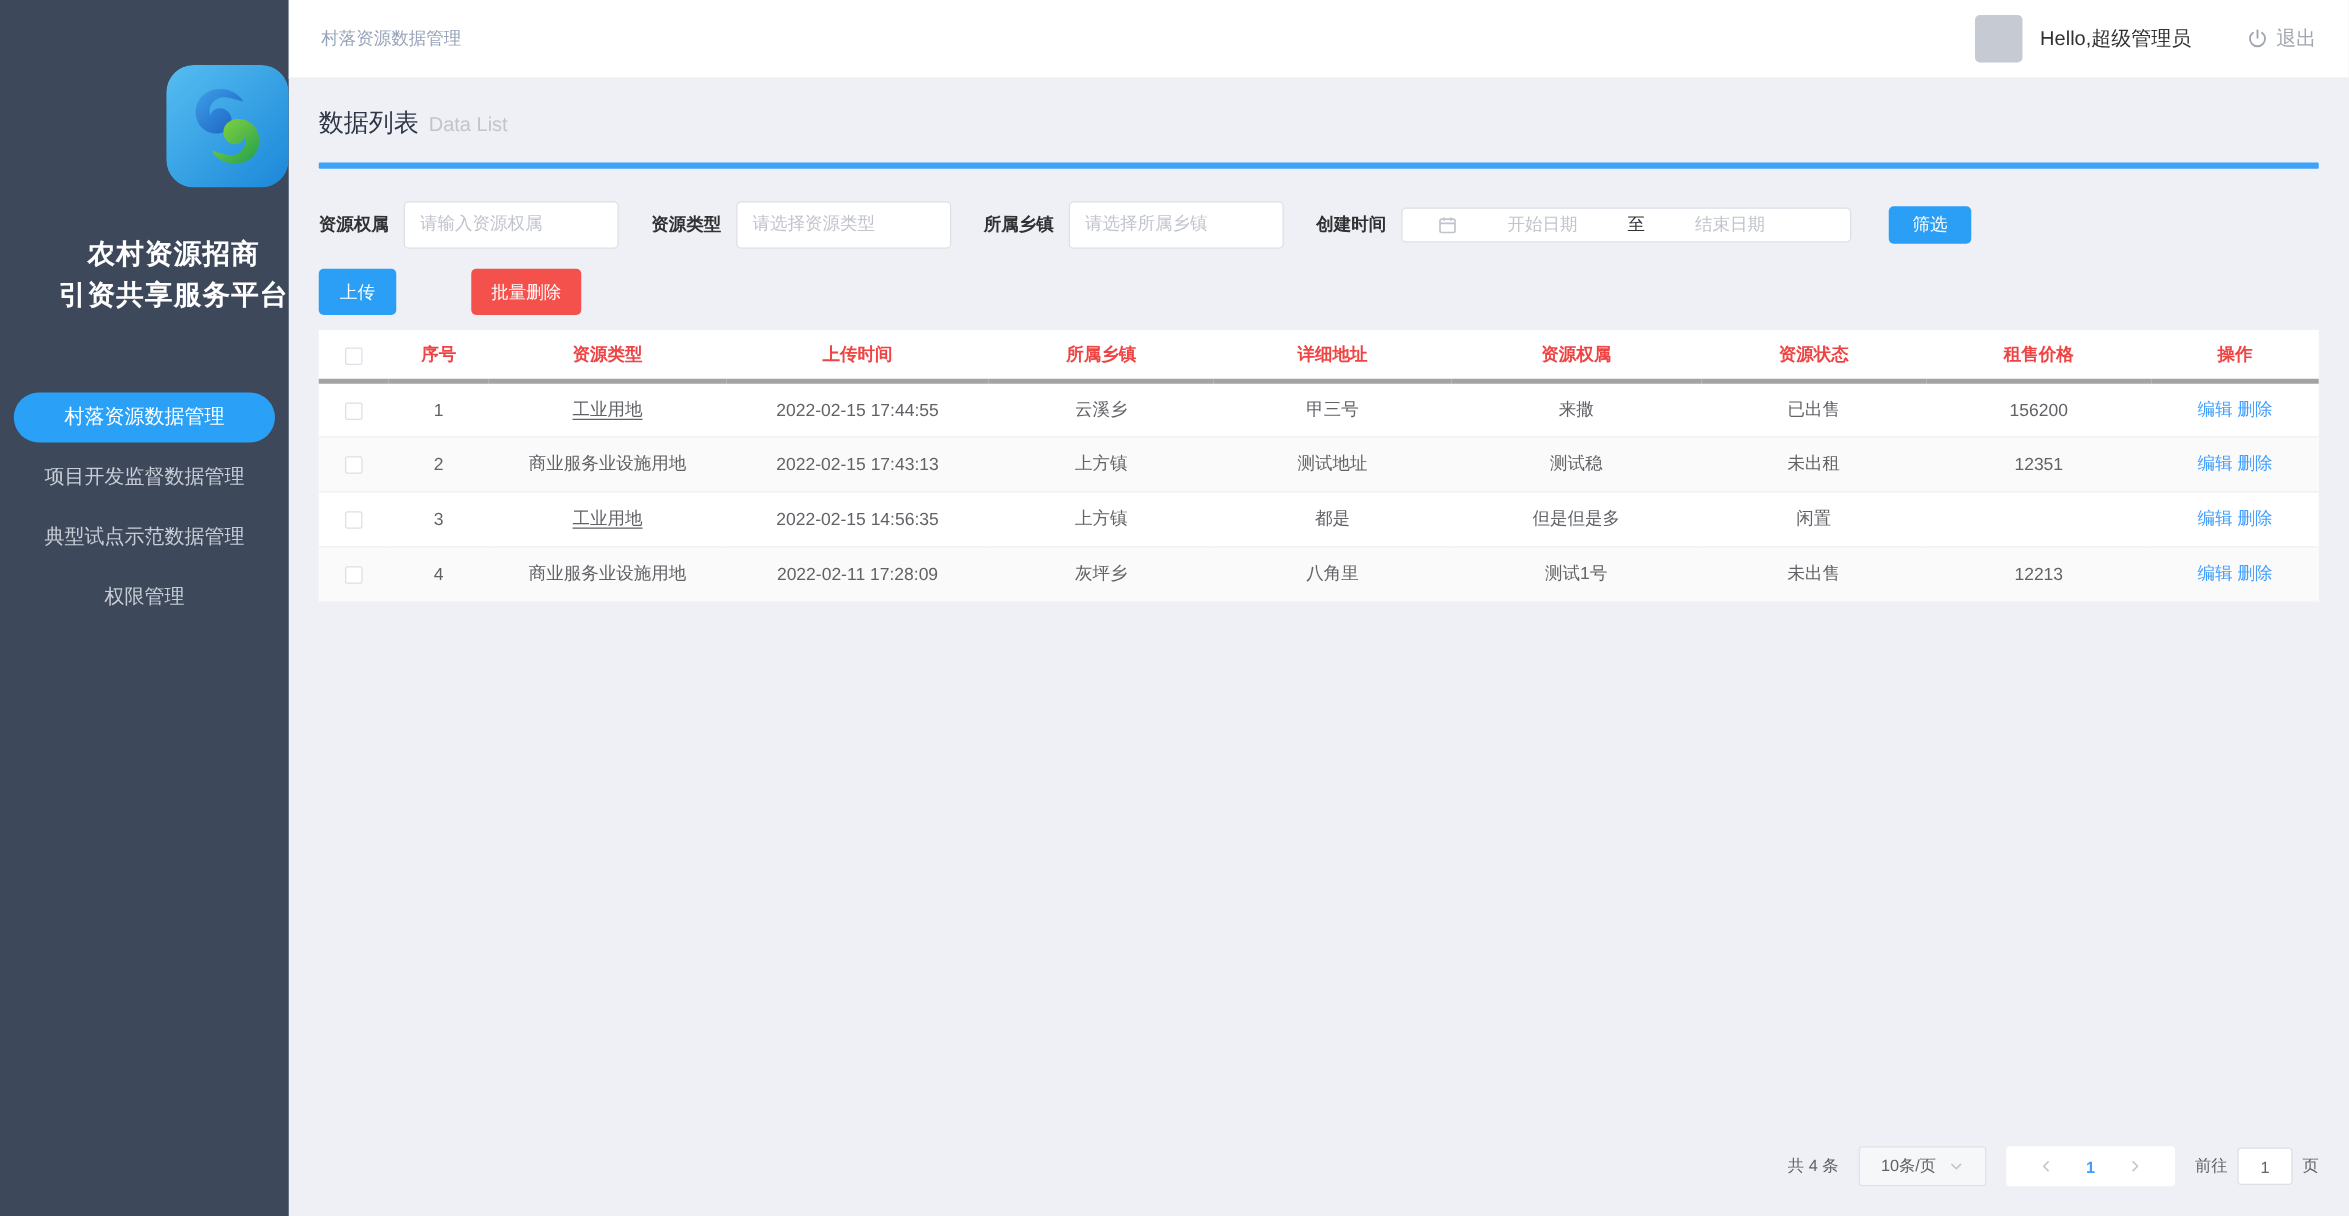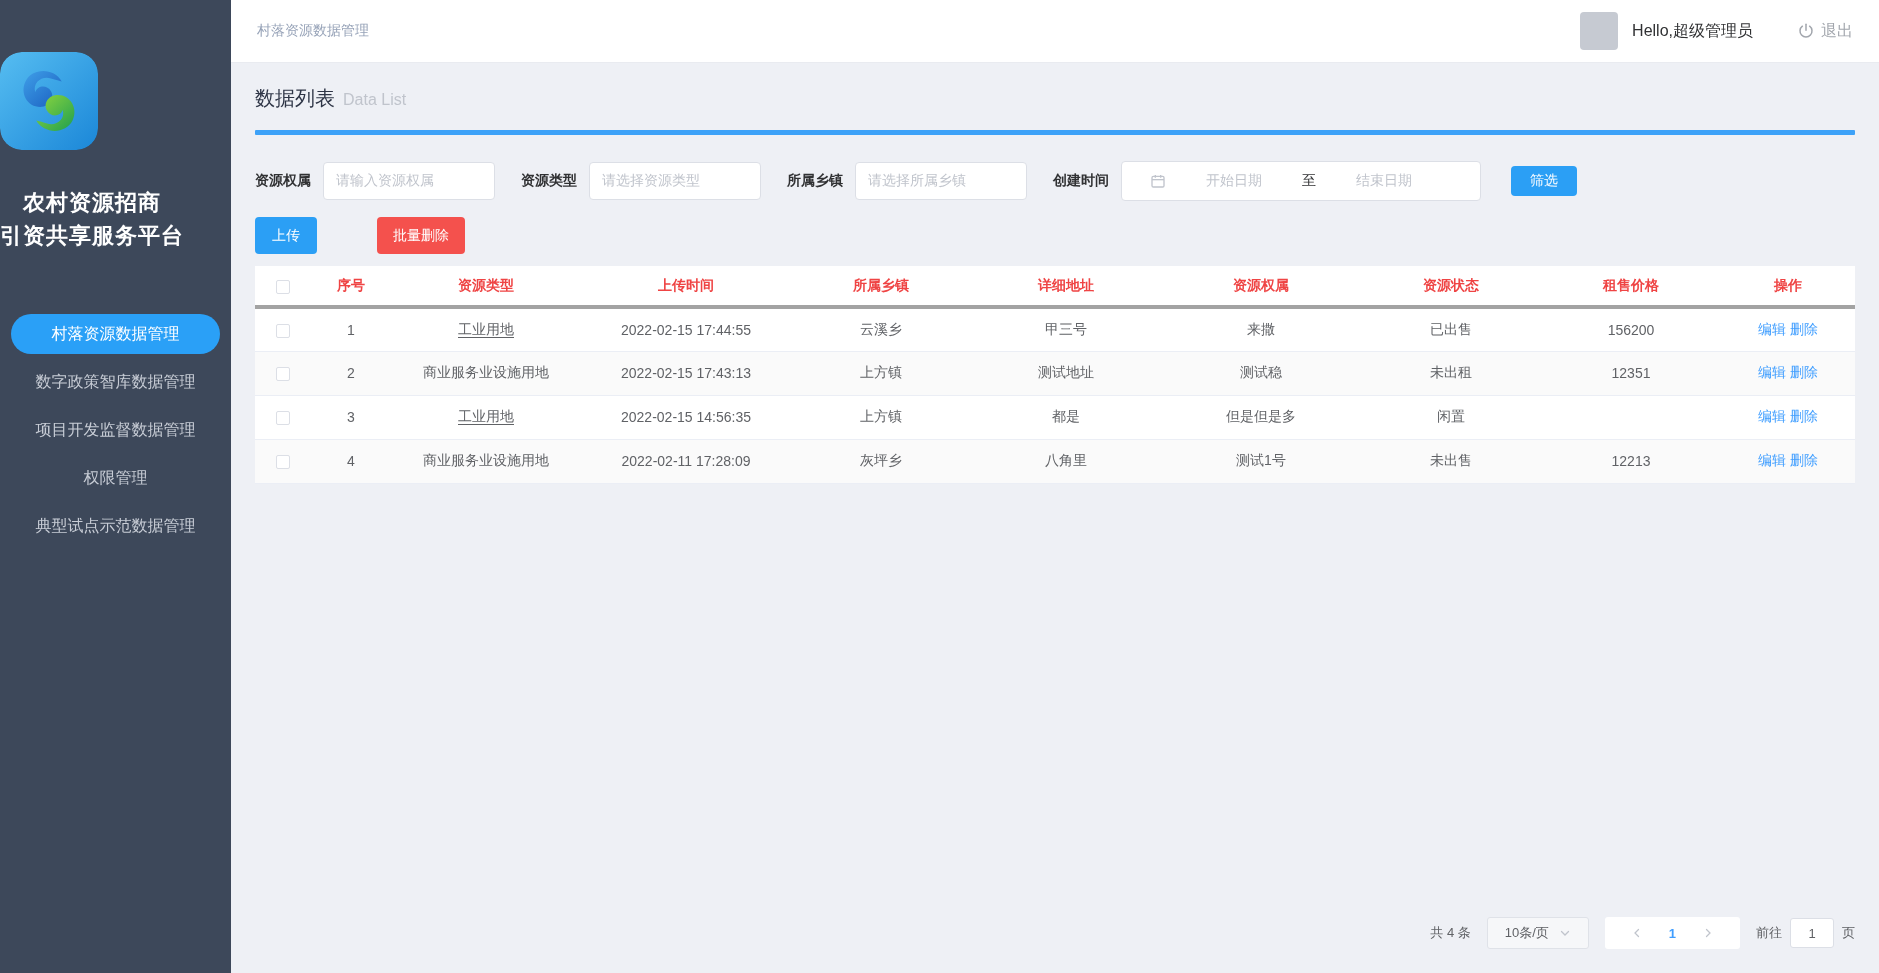--- a/index.html
+++ b/index.html
@@ -10,21 +10,21 @@
     display: flex;
     background: #eef0f5;
     color: #606266;
   }
 
   
   .sidebar {
     width: 231px; flex-shrink: 0;
     background: #3d485a;
     color: #fff;
-    display: flex; flex-direction: column; align-items: flex-start;
+    display: flex; flex-direction: column; align-items: flex-end;
   }
   .logo { width: 98px; height: 98px; margin-top: 52px; border-radius: 22px; display: block; }
   .app-title {
     margin-top: 36px;
     font-size: 22px; font-weight: bold; line-height: 33px;
     text-align: center; color: #ffffff; letter-spacing: 1px;
   }
   .menu { margin-top: 62px; width: 100%; }
   .menu-item {
     height: 40px; line-height: 40px;
@@ -65,21 +65,21 @@
   .filter-input {
     width: 172px; height: 38px;
     border: 1px solid #dcdfe6; border-radius: 4px;
     background: #fff; padding: 0 12px;
     font-size: 14px; color: #606266; outline: none;
     font-family: Liberation Serif, serif;
     margin-right: 26px;
   }
   .filter-input::placeholder { color: #c0c4cc; }
   .date-range {
-    width: 360px; height: 40px;
+    width: 360px; height: 28px;
     border: 1px solid #dcdfe6; border-radius: 4px;
     background: #fff; display: flex; align-items: center;
     padding: 0 28px; color: #c0c4cc;
   }
   .date-range .cal { flex-shrink: 0; display: flex; }
   .date-range .ph { flex: 1; text-align: center; }
   .date-range .sep { color: #303133; flex-shrink: 0; }
   .btn {
     border: none; border-radius: 4px; color: #fff;
     font-size: 14px; font-family: inherit; cursor: pointer;
@@ -163,24 +163,23 @@
     <path d="M37 70 C 45 84, 67 84, 74 70 C 80 58, 72 44, 59 44 C 49 44, 44 53, 48 60 C 52 67, 62 66, 64 59 C 67 69, 57 76, 48 73 C 43 71.5, 39 70.5, 37 70 Z" fill="url(#lggreen)"></path>
   </svg>
 
   <div class="app-title">
     <div>农村资源招商</div>
     <div>引资共享服务平台</div>
   </div>
 
   <nav class="menu">
     <div class="menu-item active">村落资源数据管理</div>
-    <div class="menu-item">数字政策智库数据管理</div>
     <div class="menu-item">项目开发监督数据管理</div>
+    <div class="menu-item">典型试点示范数据管理</div>
     <div class="menu-item">权限管理</div>
-    <div class="menu-item">典型试点示范数据管理</div>
   </nav>
 </aside>
 
 <div class="main">
 
   <header class="topbar">
     <span class="breadcrumb">村落资源数据管理</span>
     <div class="topbar-right">
       <div class="avatar"></div>
       <span class="greeting">Hello,超级管理员</span>

